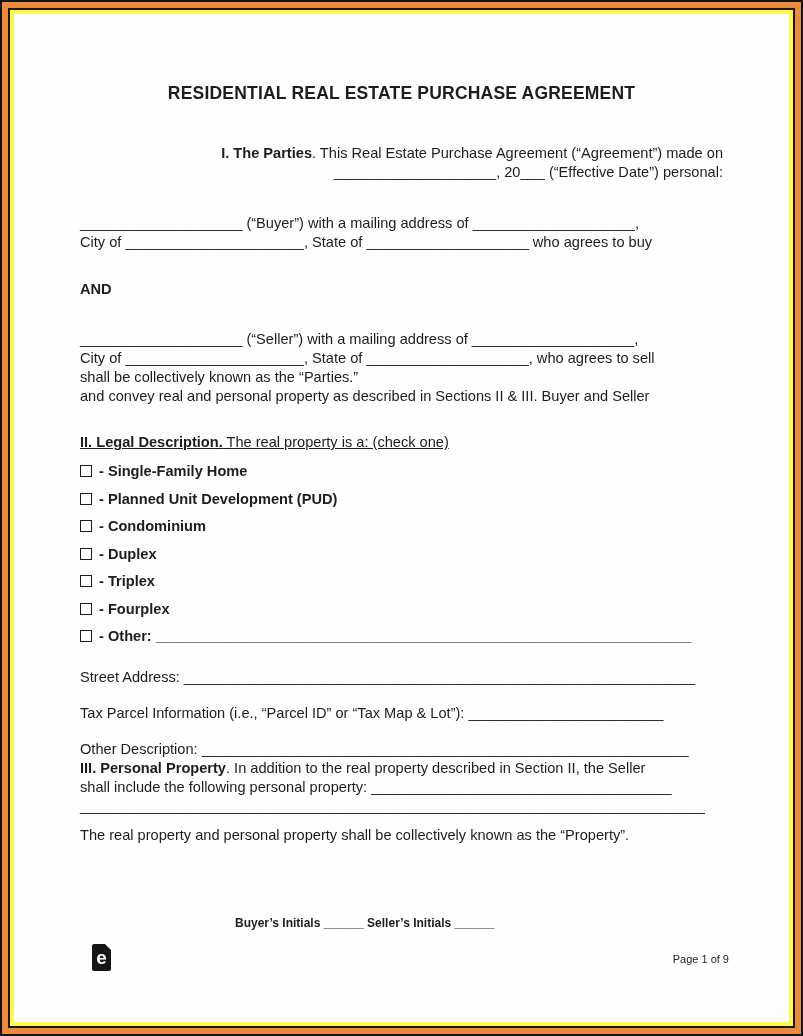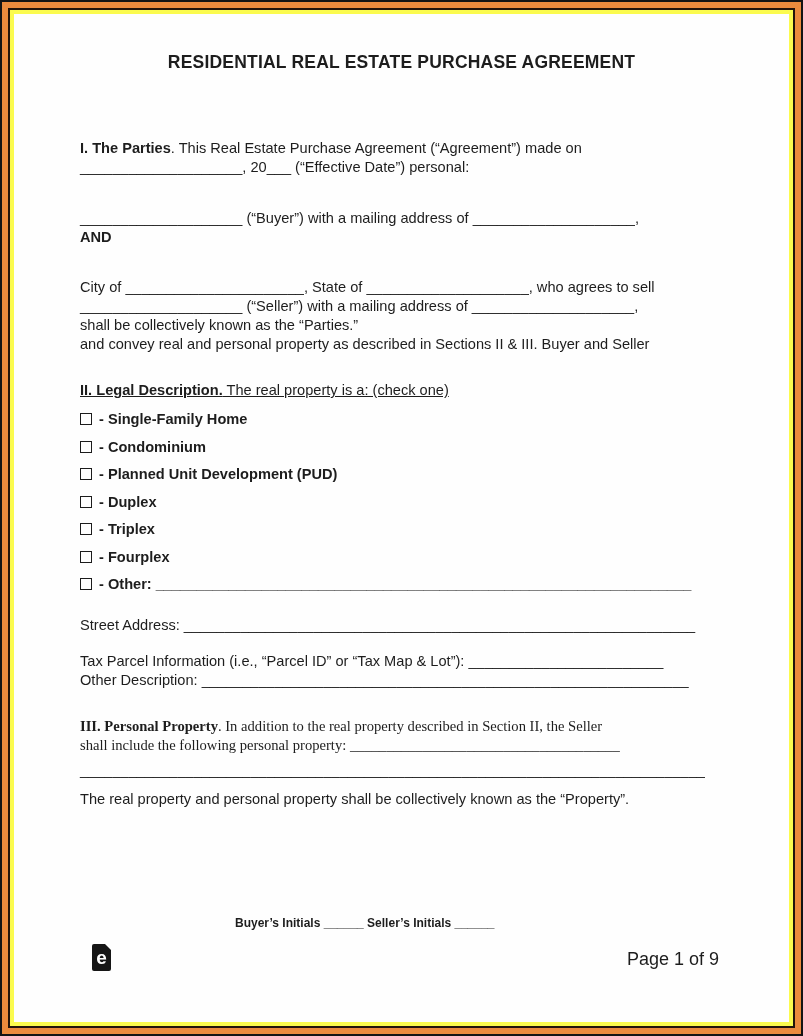--- a/index.html
+++ b/index.html
@@ -13,45 +13,45 @@
   html,body{margin:0;padding:0;}
   body{width:803px;height:1036px;font-family:"Liberation Sans",sans-serif;}
   .f1{width:803px;height:1036px;box-sizing:border-box;border:2px solid var(--frame-outer);}
   .f2{width:100%;height:100%;box-sizing:border-box;border:6px solid var(--frame-orange);}
   .f3{width:100%;height:100%;box-sizing:border-box;border:2px solid var(--frame-line);}
   .f4{width:100%;height:100%;box-sizing:border-box;border:4px solid var(--frame-yellow);background:var(--paper);}
   .page{position:relative;width:100%;height:100%;box-sizing:border-box;padding:0 66px;
         overflow:hidden;background:var(--paper);color:var(--ink);
         font-size:14.6px;line-height:19px;}
   .line{white-space:pre;}
-  .title{margin:0;padding-top:38px;font-size:17.5px;line-height:21px;font-weight:bold;
+  .title{margin:0;padding-top:69px;font-size:17.5px;line-height:21px;font-weight:bold;
          text-align:center;letter-spacing:.2px;white-space:pre;}
-  .sec1{margin-top:66px;}
+  .sec1{margin-top:40px;text-align:right;}
   .buyer{margin-top:32px;}
-  .and{font-weight:bold;}
+  .and{margin-top:28px;font-weight:bold;}
   .seller{margin-top:31px;}
   .sec2h{margin-top:27px;text-decoration:underline;}
   .checklist{margin-top:10px;font-weight:bold;}
   .check-item{margin-bottom:8.5px;white-space:pre;}
   .cb{display:inline-block;width:10px;height:10px;border:1.5px solid #1c1c1c;
       margin-right:7px;vertical-align:-1px;background:#fff;}
   .street{margin-top:22px;}
   .tax{margin-top:17px;}
-  .otherdesc{}
-  .sec3{margin-top:27px;font-family:Liberation Serif, serif;}
-  .ppline{margin-top:6px;}
+  .otherdesc{margin-top:17px;}
+  .sec3{margin-top:0;}
+  .ppline{margin-top:0;}
   .closing{margin-top:10px;}
   
   .logo{position:absolute;left:78px;top:930px;width:19px;height:27px;background:#161616;
         border-radius:2px;}
   .logo-fold{position:absolute;top:0;right:0;width:0;height:0;
              border-top:6px solid var(--paper);border-left:6px solid transparent;}
   .logo-letter{position:absolute;left:0;top:1px;width:100%;text-align:center;color:#fff;
                font-weight:bold;font-size:19px;line-height:26px;}
-  .pagenum{position:absolute;top:937px;right:70px;font-size:18px;line-height:16px;}
+  .pagenum{position:absolute;top:937px;right:60px;font-size:11px;line-height:16px;}
   .initials{position:absolute;left:221px;top:902px;font-size:12px;font-weight:bold;
             line-height:15px;white-space:pre;}
 </style>
 </head>
 <body>
 
 <div class="f1">
  <div class="f2">
   <div class="f3">
    <div class="f4">
@@ -59,37 +59,38 @@
 
       <h1 class="title">RESIDENTIAL REAL ESTATE PURCHASE AGREEMENT</h1>
 
       <div class="sec1">
         <div class="line"><b>I. The Parties</b><span>. This Real Estate Purchase Agreement (“Agreement”) made on</span></div>
         <div class="line">____________________, 20___ (“Effective Date”) personal:</div>
       </div>
 
       <div class="buyer">
         <div class="line">____________________ (“Buyer”) with a mailing address of ____________________,</div>
+        <div class="line">City of ______________________, State of ____________________ who agrees to buy</div>
       </div>
 
       <div class="and line">AND</div>
 
       <div class="seller">
+        <div class="line">____________________ (“Seller”) with a mailing address of ____________________,</div>
         <div class="line">City of ______________________, State of ____________________, who agrees to sell</div>
-        <div class="line">____________________ (“Seller”) with a mailing address of ____________________,</div>
         <div class="line">shall be collectively known as the “Parties.”</div>
         <div class="line">and convey real and personal property as described in Sections II &amp; III. Buyer and Seller</div>
       </div>
 
       <div class="sec2h line"><b>II. Legal Description.</b><span> The real property is a: (check one)</span></div>
 
       <div class="checklist">
         <div class="check-item"><span class="cb"></span><span>- Single-Family Home</span></div>
+        <div class="check-item"><span class="cb"></span><span>- Planned Unit Development (PUD)</span></div>
         <div class="check-item"><span class="cb"></span><span>- Condominium</span></div>
-        <div class="check-item"><span class="cb"></span><span>- Planned Unit Development (PUD)</span></div>
         <div class="check-item"><span class="cb"></span><span>- Duplex</span></div>
         <div class="check-item"><span class="cb"></span><span>- Triplex</span></div>
         <div class="check-item"><span class="cb"></span><span>- Fourplex</span></div>
         <div class="check-item"><span class="cb"></span><span>- Other: __________________________________________________________________</span></div>
       </div>
 
       <div class="street line">Street Address: _______________________________________________________________</div>
       <div class="tax line">Tax Parcel Information (i.e., “Parcel ID” or “Tax Map &amp; Lot”): ________________________</div>
       <div class="otherdesc line">Other Description: ____________________________________________________________</div>
 

